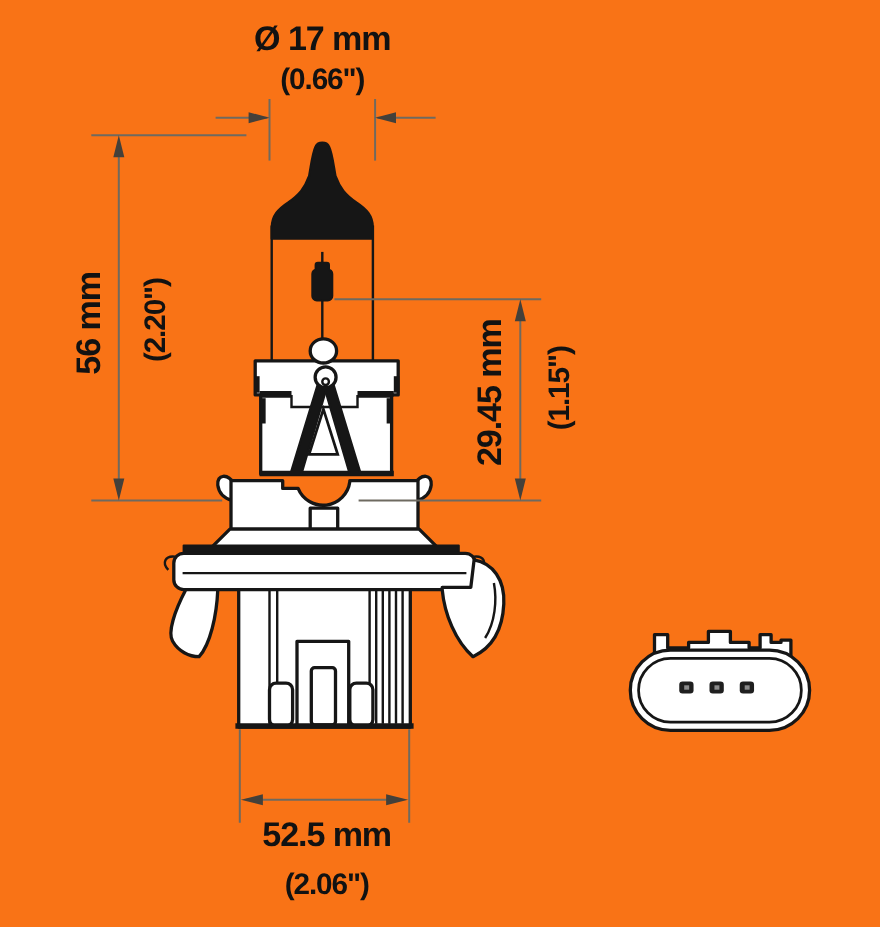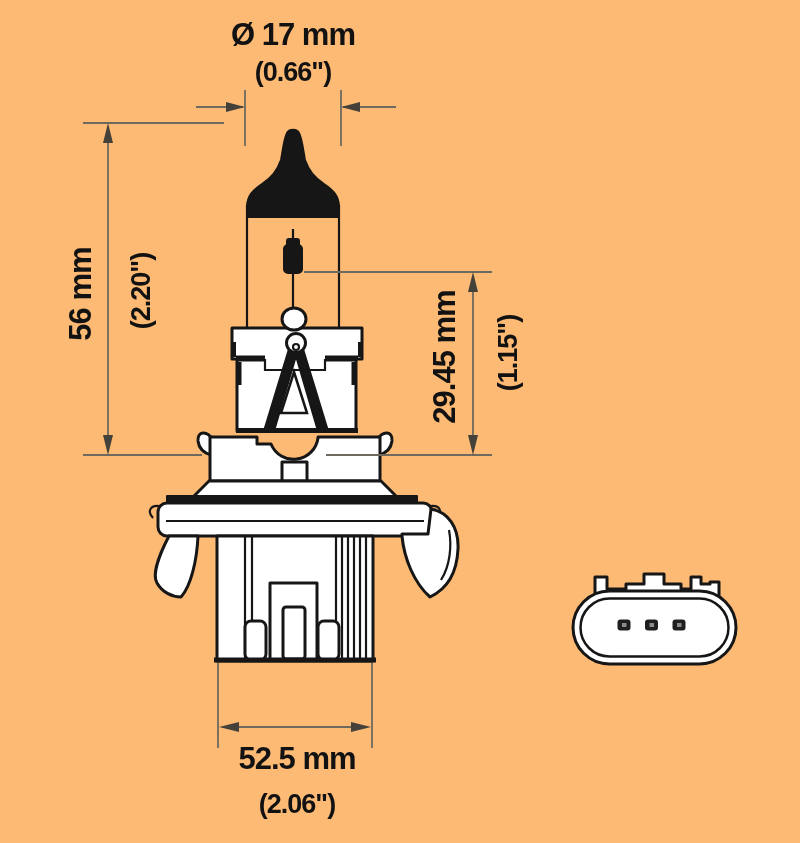--- a/index.html
+++ b/index.html
@@ -1,16 +1,16 @@
 <!DOCTYPE html>
 <html><head>
 <meta charset="utf-8">
 <style>
   html,body{margin:0;padding:0;background:#ffffff;width:800px;height:843px;overflow:hidden;}
-  .stage{width:800px;height:843px;background:#fdba74;}
+  .stage{width:800px;height:843px;background:#f97316;}
   svg{display:block;}
   .outline{fill:#ffffff;stroke:#161616;stroke-width:3;stroke-linejoin:round;stroke-linecap:round;}
   .thin{fill:none;stroke:#161616;stroke-width:2.2;}
   .thick{stroke:#161616;stroke-width:5;stroke-linecap:butt;}
   .blackfill{fill:#161616;stroke:#161616;stroke-width:2;stroke-linejoin:round;}
   .dim{fill:none;stroke:#6e6a60;stroke-width:1.8;stroke-linecap:butt;}
   .arrow{fill:#44403a;stroke:none;}
   .dimtext{font-family:"Liberation Sans",sans-serif;font-weight:bold;font-size:31px;fill:#121212;letter-spacing:-1px;text-anchor:middle;}
   .dimtext2{font-family:"Liberation Sans",sans-serif;font-weight:bold;font-size:27px;fill:#121212;letter-spacing:-1px;text-anchor:middle;}
 </style>

